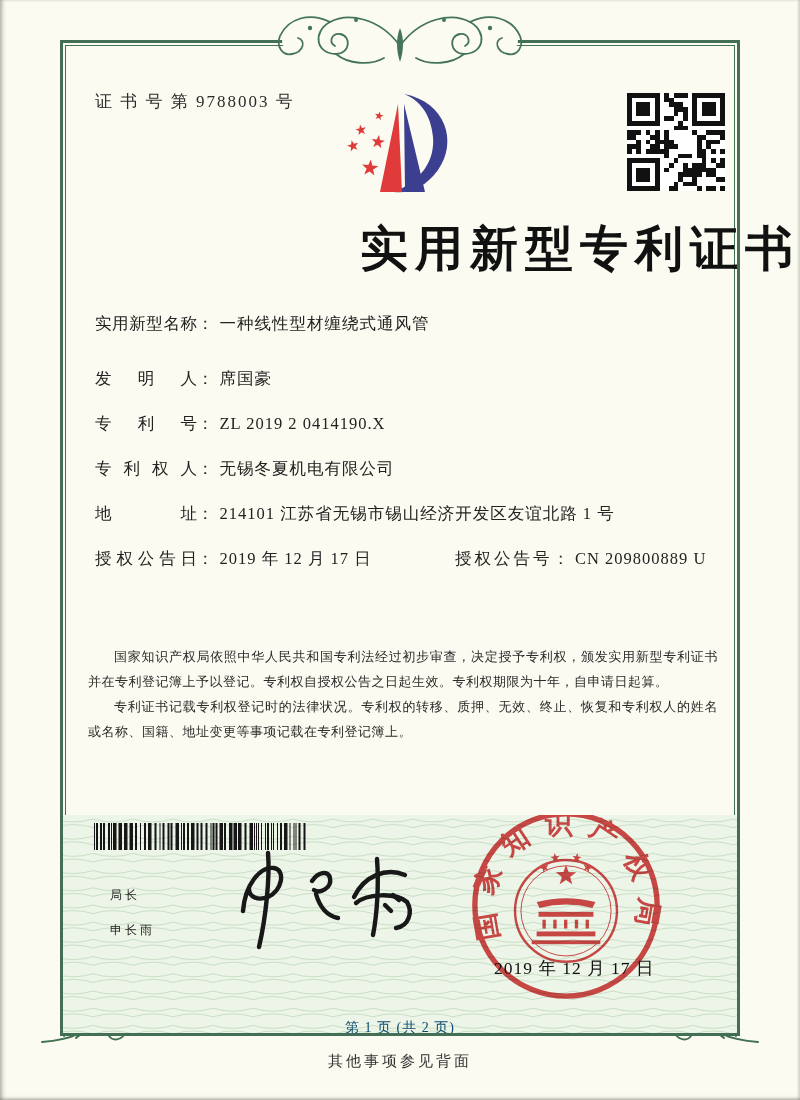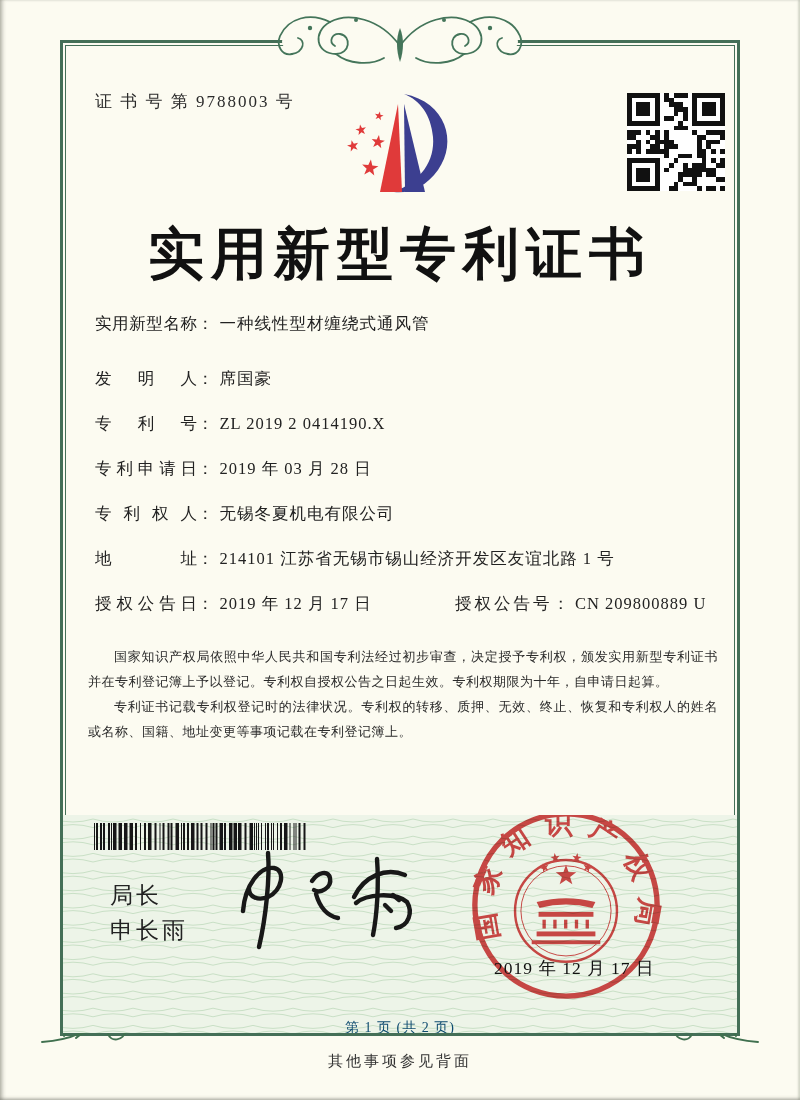--- a/index.html
+++ b/index.html
@@ -18,22 +18,22 @@
   .frame::before {
     content:""; position:absolute; inset:2px; border:1px solid #446f57;
   }
   .orn { position:absolute; pointer-events:none; }
   .cert-no {
     position:absolute; left:95px; top:90px; font-size:17px; letter-spacing:2px; color:#2b2b2b;text-align:right;
   }
   .logo { position:absolute; left:324px; top:84px; }
   .qr { position:absolute; left:627px; top:93px; width:98px; height:98px; background:#fff; }
   .page-title {
-    position:absolute; left:0; right:0; top:217px; text-align:center;
-    font-size:56px; font-weight:bold; letter-spacing:7px; color:#111;
+    position:absolute; left:0; right:0; top:217px; text-align:right;
+    font-size:48px; font-weight:bold; letter-spacing:7px; color:#111;
   }
   .fields { position:absolute; left:95px; top:312px; width:635px; font-size:16.5px; color:#222; }
   .field-row { position:relative; margin-bottom:21px; line-height:24px; white-space:nowrap; }
   .field-row.first { margin-bottom:31px; }
   .field-label {
     display:inline-block; width:102px; text-align:justify; text-align-last:justify; vertical-align:top;
   }
   .colon { display:inline-block; margin-right:6px; }
   .field-value { letter-spacing:1px; }
   .pair2 { position:absolute; left:360px; top:0; }
@@ -42,21 +42,21 @@
     position:absolute; left:88px; top:644px; width:630px;
     font-size:13px; line-height:25px; color:#2a2a2a; text-align:justify; letter-spacing:.5px;
   }
   .body-text p { text-indent:2em; }
   .green-zone {
     position:absolute; left:63px; top:815px; width:674px; height:218px;
     background:#edf4e8; overflow:hidden;
   }
   .green-zone svg.waves { position:absolute; inset:0; }
   .barcode { position:absolute; left:31px; top:8px; width:214px; height:27px; }
-  .officer { position:absolute; left:47px; top:63px; font-family:"Liberation Sans","DejaVu Sans",sans-serif; font-size:23px; letter-spacing:3px; color:#222; line-height:35px; }
+  .officer { position:absolute; left:47px; top:63px; font-family:"Liberation Sans","DejaVu Sans",sans-serif; font-size:12px; letter-spacing:3px; color:#222; line-height:35px; }
   .signature { position:absolute; left:152px; top:30px; }
   .seal { position:absolute; left:405px; top:-8px; width:196px; height:196px; mix-blend-mode:multiply; opacity:.93; }
   .seal-date { position:absolute; left:431px; top:141px; font-size:17.5px; color:#111; letter-spacing:1px; z-index:6; }
   .page-no { position:absolute; left:0; right:0; top:184px; text-align:center; font-size:14px; color:#0c4a6e; letter-spacing:1px;margin-top:20px; }
   .back-note { position:absolute; left:0; right:0; top:1052px; text-align:center; font-size:15px; letter-spacing:3px; color:#333; }
 </style>
 </head>
 <body>
 
 <svg width="0" height="0" style="position:absolute" aria-hidden="true">
@@ -264,23 +264,20 @@
     <div class="field-row first">
       <span class="field-label">实用新型名称</span><span class="colon">：</span><span class="field-value">一种线性型材缠绕式通风管</span>
     </div>
     <div class="field-row">
       <span class="field-label">发明人</span><span class="colon">：</span><span class="field-value">席国豪</span>
     </div>
     <div class="field-row">
       <span class="field-label">专利号</span><span class="colon">：</span><span class="field-value">ZL 2019 2 0414190.X</span>
     </div>
     <div class="field-row">
-      <span class="field-label">专利申请日</span><span class="colon">：</span><span class="field-value">2019 年 03 月 28 日</span>
-    </div>
-    <div class="field-row">
       <span class="field-label">专利权人</span><span class="colon">：</span><span class="field-value">无锡冬夏机电有限公司</span>
     </div>
     <div class="field-row">
       <span class="field-label">地址</span><span class="colon">：</span><span class="field-value">214101 江苏省无锡市锡山经济开发区友谊北路 1 号</span>
     </div>
     <div class="field-row">
       <span class="field-label">授权公告日</span><span class="colon">：</span><span class="field-value">2019 年 12 月 17 日</span>
       <span class="pair2">
         <span class="field-label">授权公告号</span><span class="colon">：</span><span class="field-value">CN 209800889 U</span>
       </span>

